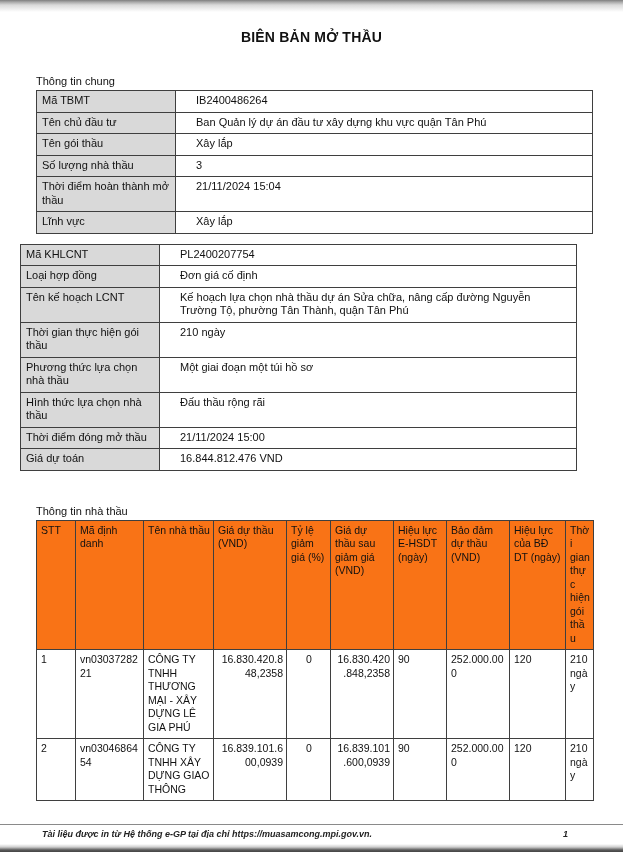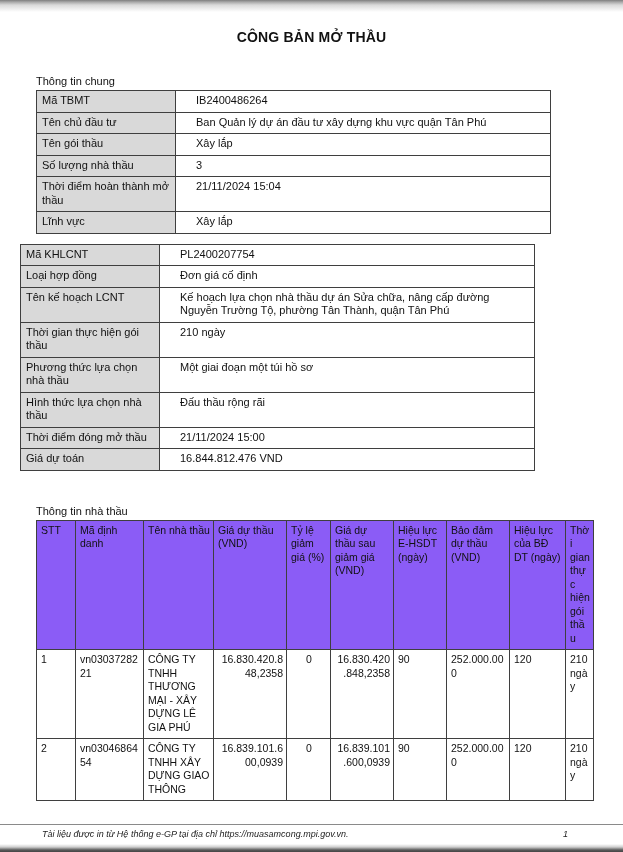--- a/index.html
+++ b/index.html
@@ -31,21 +31,21 @@
     margin:0 0 30px 0;
     letter-spacing:.2px;
   }
   .section-label{
     margin:0 0 2px 36px;
     font-size:11px;line-height:13px;
   }
   .info-table,.bid-table{
     border-collapse:collapse;
     margin-left:36px;
-    width:515px;
+    width:557px;
     table-layout:fixed;
     font-size:11px;
   }
   .info-table td,.bid-table td,.bid-table th{
     border:1px solid #3f3f3f;
     vertical-align:top;
     line-height:13.5px;
     overflow-wrap:break-word;
     word-wrap:break-word;
   }
@@ -53,21 +53,21 @@
     width:129px;
     background:#d9d9d9;
     padding:3px 4px 4px 5px;
   }
   .info-table td.val{
     padding:3px 6px 4px 20px;
   }
   .info-table{margin-bottom:10px;}
   .mb-lg{margin-bottom:34px;margin-left:20px;}
   .bid-table th{
-    background:#8b5cf6;
+    background:#f97316;
     font-weight:normal;
     text-align:left;
     padding:3px 3px 4px 4px;
     font-size:10.5px;
   }
   .bid-table td{
     padding:3px 3px 4px 4px;
     font-size:10.5px;
   }
   .bid-table td.num{text-align:right;padding-right:3px;}
@@ -76,30 +76,31 @@
     position:absolute;left:0;top:824px;width:623px;height:1px;
     background:#8a8a8a;
   }
   .footer-row{
     position:absolute;left:0;top:829px;width:623px;
     box-sizing:border-box;
     padding-left:42px;padding-right:55px;
     display:flex;justify-content:space-between;align-items:flex-start;
     font-size:9px;font-style:italic;color:#222222;
     line-height:11px;
+    font-weight:bold;
   }
 </style>
 </head>
 <body>
 
 <div class="page-edge-top"></div>
 
 <div class="content">
 
-  <div class="doc-title">CÔNG BẢN MỞ THẦU</div>
+  <div class="doc-title">BIÊN BẢN MỞ THẦU</div>
 
   <div class="section-label">Thông tin chung</div>
   <table class="info-table">
     <tbody>
       <tr>
         <td class="lbl">Mã TBMT</td>
         <td class="val">IB2400486264</td>
       </tr>
       <tr>
         <td class="lbl">Tên chủ đầu tư</td>

